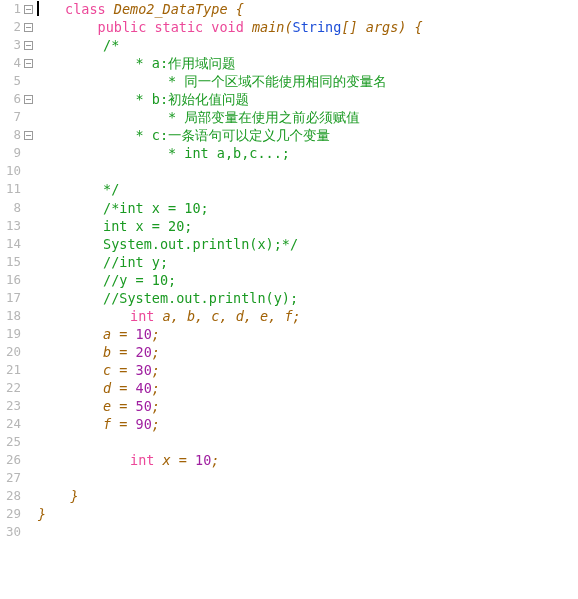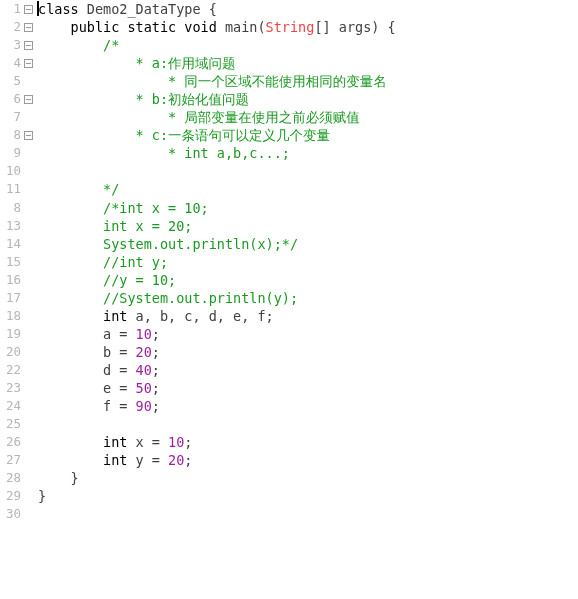--- a/index.html
+++ b/index.html
@@ -72,25 +72,25 @@
   .code-text {
     position: absolute;
     left: 38px;
     top: 0;
     font-size: 13.5px;
     font-family: "DejaVu Sans Mono", "Liberation Mono", monospace;
     color: #000000;
     white-space: pre;
   }
 
-  .tok-kw   { color: #000000; }
-  .tok-type { color: #ef4444; }
+  .tok-kw   { color: #ec4899; margin-left: 27px; }
+  .tok-type { color: #1d4ed8; }
   .tok-num  { color: #a020a0; }
   .tok-cmt  { color: #1a9a22; }
-  .tok-pln  { color: #404040; }
+  .tok-pln  { color: #a16207; font-style: italic; }
 
   
   .caret {
     position: absolute;
     left: 37px;
     top: 1px;
     width: 2px;
     height: 15px;
     background: #000000;
   }
@@ -113,24 +113,25 @@
       <div class="code-row"><div class="gutter-num">11</div><div class="code-text"><span class="tok-cmt">        */</span></div></div>
       <div class="code-row"><div class="gutter-num">8</div><div class="code-text"><span class="tok-cmt">        /*int x = 10;</span></div></div>
       <div class="code-row"><div class="gutter-num">13</div><div class="code-text"><span class="tok-cmt">        int x = 20;</span></div></div>
       <div class="code-row"><div class="gutter-num">14</div><div class="code-text"><span class="tok-cmt">        System.out.println(x);*/</span></div></div>
       <div class="code-row"><div class="gutter-num">15</div><div class="code-text"><span class="tok-cmt">        //int y;</span></div></div>
       <div class="code-row"><div class="gutter-num">16</div><div class="code-text"><span class="tok-cmt">        //y = 10;</span></div></div>
       <div class="code-row"><div class="gutter-num">17</div><div class="code-text"><span class="tok-cmt">        //System.out.println(y);</span></div></div>
       <div class="code-row"><div class="gutter-num">18</div><div class="code-text"><span class="tok-pln">        </span><span class="tok-kw">int</span><span class="tok-pln"> a, b, c, d, e, f;</span></div></div>
       <div class="code-row"><div class="gutter-num">19</div><div class="code-text"><span class="tok-pln">        a = </span><span class="tok-num">10</span><span class="tok-pln">;</span></div></div>
       <div class="code-row"><div class="gutter-num">20</div><div class="code-text"><span class="tok-pln">        b = </span><span class="tok-num">20</span><span class="tok-pln">;</span></div></div>
+      <div class="code-row"><div class="gutter-num">21</div><div class="code-text"><span class="tok-pln">        c = </span><span class="tok-num">30</span><span class="tok-pln">;</span></div></div>
       <div class="code-row"><div class="gutter-num">22</div><div class="code-text"><span class="tok-pln">        d = </span><span class="tok-num">40</span><span class="tok-pln">;</span></div></div>
       <div class="code-row"><div class="gutter-num">23</div><div class="code-text"><span class="tok-pln">        e = </span><span class="tok-num">50</span><span class="tok-pln">;</span></div></div>
       <div class="code-row"><div class="gutter-num">24</div><div class="code-text"><span class="tok-pln">        f = </span><span class="tok-num">90</span><span class="tok-pln">;</span></div></div>
       <div class="code-row"><div class="gutter-num">25</div></div>
       <div class="code-row"><div class="gutter-num">26</div><div class="code-text"><span class="tok-pln">        </span><span class="tok-kw">int</span><span class="tok-pln"> x = </span><span class="tok-num">10</span><span class="tok-pln">;</span></div></div>
-      <div class="code-row"><div class="gutter-num">27</div><div class="code-text"><span class="tok-pln">        </span><span class="tok-kw">int</span><span class="tok-pln"> y = </span><span class="tok-num">20</span><span class="tok-pln">;</span></div></div>
+      <div class="code-row"><div class="gutter-num">27</div></div>
       <div class="code-row"><div class="gutter-num">28</div><div class="code-text"><span class="tok-pln">    }</span></div></div>
       <div class="code-row"><div class="gutter-num">29</div><div class="code-text"><span class="tok-pln">}</span></div></div>
       <div class="code-row"><div class="gutter-num">30</div><div class="code-text"></div></div>
     </div>
   <div class="caret"></div>
 </div>
 
 </body></html>

